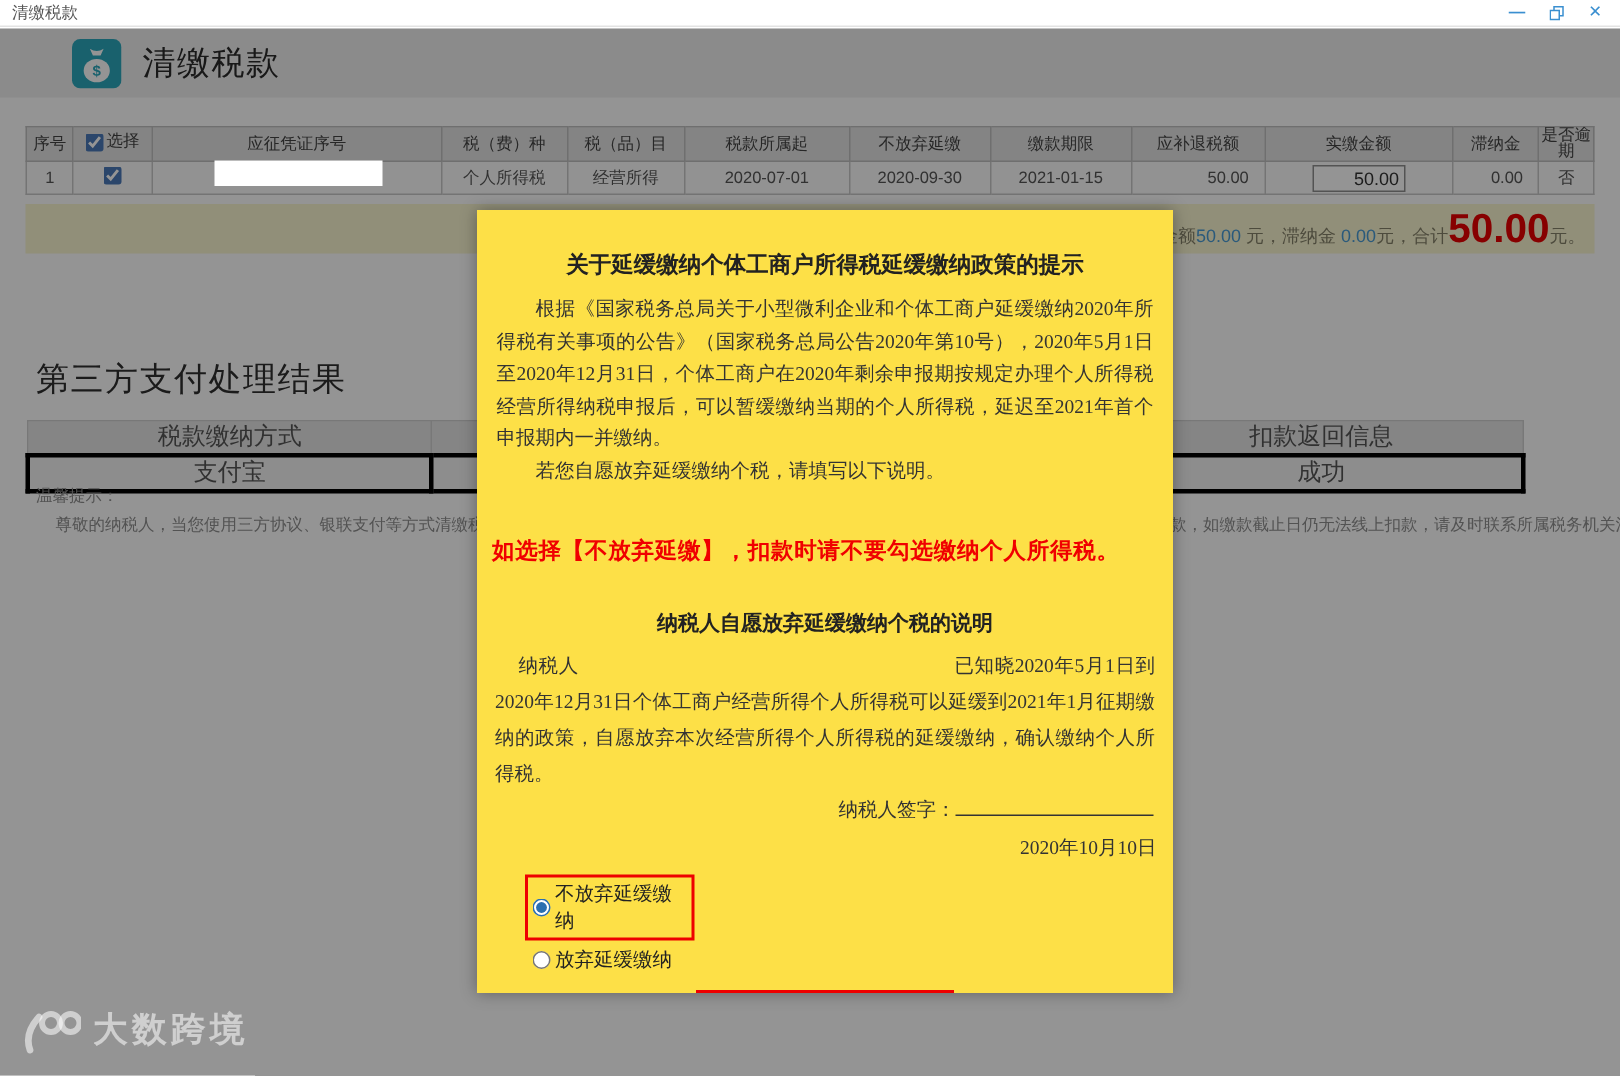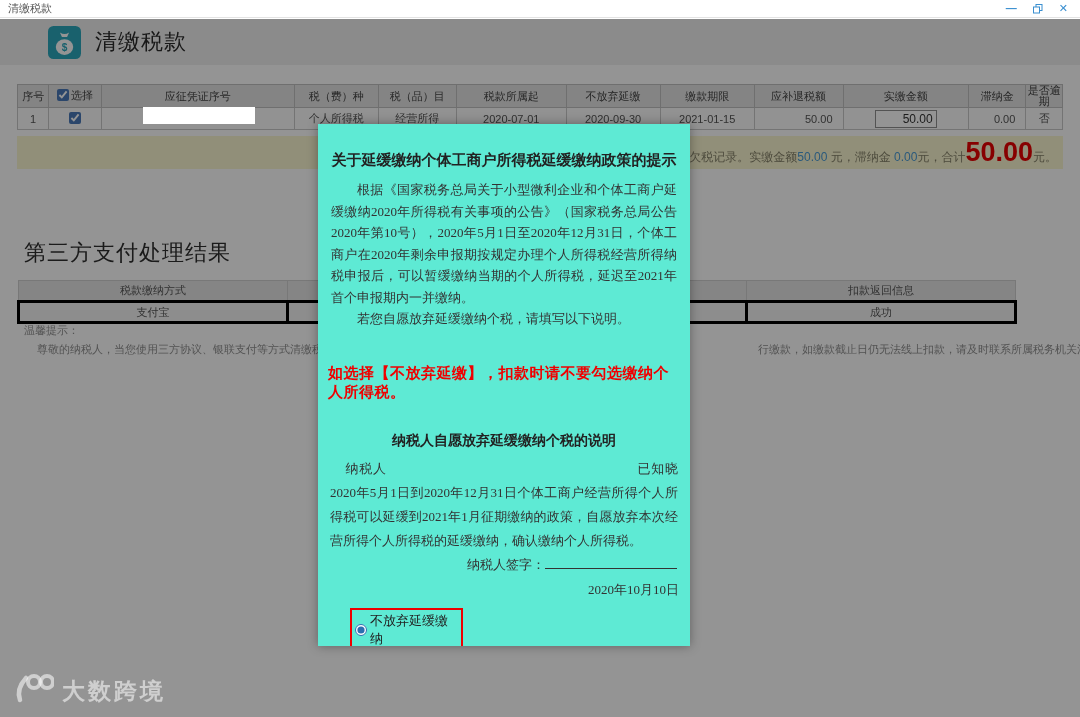--- a/index.html
+++ b/index.html
@@ -33,52 +33,52 @@
   
   .redact-box { position:absolute; left:143px; top:107px; width:112px; height:17px; background:#ffffff; z-index:15; }
 
   
   .summary-bar { position:absolute; left:17px; right:17px; top:136px; height:33px; background:#faf6d0; display:flex; justify-content:flex-end; align-items:baseline; padding-right:6px; font-size:12px; color:#85826a; line-height:33px; white-space:pre; }
   .summary-bar .blue { color:#4a9bd5; }
   .summary-bar .big-red { color:#e80000; font-size:27px; font-weight:bold; line-height:33px; }
 
   
   .section-title { position:absolute; left:24px; top:238px; font-size:22px; color:#2f2f2f; letter-spacing:1px; }
-  .pay-table { position:absolute; left:17px; top:280px; width:1000px; font-size:11px; }
+  .pay-table { position:absolute; left:17px; top:280px; width:1000px; font-size:16px; }
   .pay-table th { background:#e6e6e6; border:1px solid #cfcfcf; height:21px; font-weight:normal; color:#555; text-align:center; }
   .pay-table td { background:#f3f3f3; border:3px solid #000000; height:21px; color:#555; text-align:center; }
 
   .tips { position:absolute; left:24px; right:0; top:323px; font-size:11px; color:#8f8f8f; }
   .tips .tips-label { display:block; }
   .tips-line2 { position:relative; display:block; margin-top:4px; padding-left:13px; }
   .tips-right { position:absolute; left:734px; top:0; white-space:nowrap; }
 
   
   .overlay { position:absolute; left:0; right:0; top:19px; bottom:0; background:rgba(0,0,0,0.42); z-index:10; }
 
   
-  .modal { position:absolute; left:318px; top:124px; width:372px; height:522px; background:#5eead4; z-index:20; box-shadow:0 0 10px rgba(0,0,0,0.35); font-family:"Liberation Serif","DejaVu Serif",serif; color:#333; overflow:hidden; }
+  .modal { position:absolute; left:318px; top:140px; width:464px; height:522px; background:#fde047; z-index:20; box-shadow:0 0 10px rgba(0,0,0,0.35); font-family:"Liberation Serif","DejaVu Serif",serif; color:#333; overflow:hidden; }
   .m-title { margin-top:27px; text-align:center; font-size:15px; font-weight:bold; color:#222; }
   .m-para { margin:0 13px; font-size:13px; line-height:21.5px; text-align:justify; text-indent:2em; }
   .m-para.first { margin-top:9px; }
   .m-warning { margin:34px 10px 0; font-size:15px; font-weight:bold; color:#f00000; letter-spacing:0.5px; }
   .m-subtitle { margin-top:30px; text-align:center; font-size:14px; font-weight:bold; color:#222; }
   .m-statement { margin:7px 12px 0; font-size:13px; line-height:24px; text-align:justify; text-indent:1.2em; }
   .name-gap { display:inline-block; width:250px; }
   .sig-row { margin-top:3px; text-align:right; padding-right:13px; font-size:13px; }
   .sig-line { display:inline-block; width:132px; border-bottom:1px solid #333; height:13px; }
   .date-row { margin-top:7px; text-align:right; padding-right:11px; font-size:13px; }
   .radio-row { display:flex; align-items:center; gap:3px; font-size:13px; color:#222; cursor:default; }
   .radio-keep { margin:9px 0 0 32px; border:2px solid #ee0000; width:113px; padding:2px 3px; }
   .radio-waive { margin:4px 0 0 37px; }
   input[type=radio] { width:12px; height:12px; accent-color:#2a6fb0; }
   .btn-box { margin:11px auto 0; width:172px; height:43px; border:2px solid #ee0000; display:flex; align-items:center; justify-content:center; }
 
   
-  .watermark { position:absolute; left:12px; bottom:10px; z-index:30; display:flex; align-items:flex-end; gap:8px; }
+  .watermark { position:absolute; left:12px; bottom:10px; z-index:30; display:flex; align-items:flex-start; gap:8px; }
   .wm-text { font-size:23px; font-weight:bold; color:rgba(255,255,255,0.55); letter-spacing:3px; }
 </style>
 </head>
 <body>
 
 <div class="root">
 
   <div class="titlebar">
     <span class="win-title">清缴税款</span>
     <div class="win-controls">

